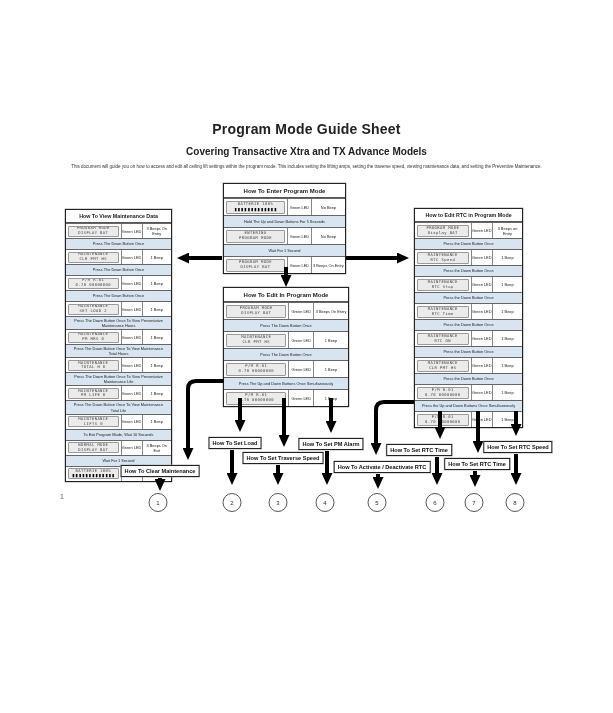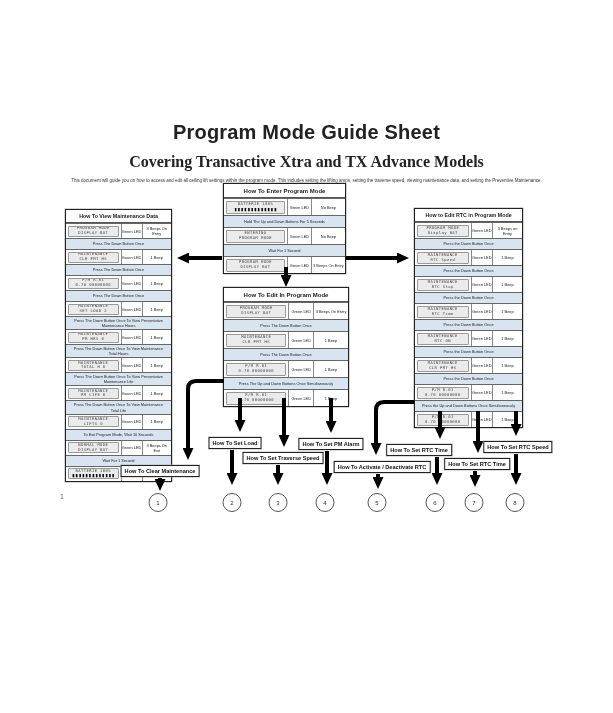--- a/index.html
+++ b/index.html
@@ -2,22 +2,22 @@
 <html><head>
 <meta charset="utf-8">
 <style>
   html,body{margin:0;padding:0;}
   body{
     width:613px;height:713px;position:relative;background:#ffffff;
     font-family:"Liberation Sans", sans-serif;color:#1a1a1a;overflow:hidden;
   }
   
   .doc-header{position:absolute;top:121px;left:0;width:613px;text-align:center;}
-  .doc-title{font-size:20px;font-weight:700;color:#222;letter-spacing:.2px;}
-  .doc-subtitle{font-size:16px;font-weight:700;color:#222;margin-top:9px;font-family:Liberation Serif, serif;}
+  .doc-title{font-size:14px;font-weight:700;color:#222;letter-spacing:.2px;}
+  .doc-subtitle{font-size:10px;font-weight:700;color:#222;margin-top:9px;}
   .doc-desc{font-size:4.5px;color:#333;margin-top:7px;white-space:nowrap;}
   
   .flow-box{
     position:absolute;background:#fff;border:1px solid #222;
     box-shadow:0 0 0 .4px #999;display:flex;flex-direction:column;
   }
   .box-enter{left:223px;top:183px;width:121px;}
   .box-view {left:65px; top:209px;width:105px;}
   .box-edit {left:223px;top:287px;width:124px;}
   .box-rtc  {left:414px;top:208px;width:107px;}

